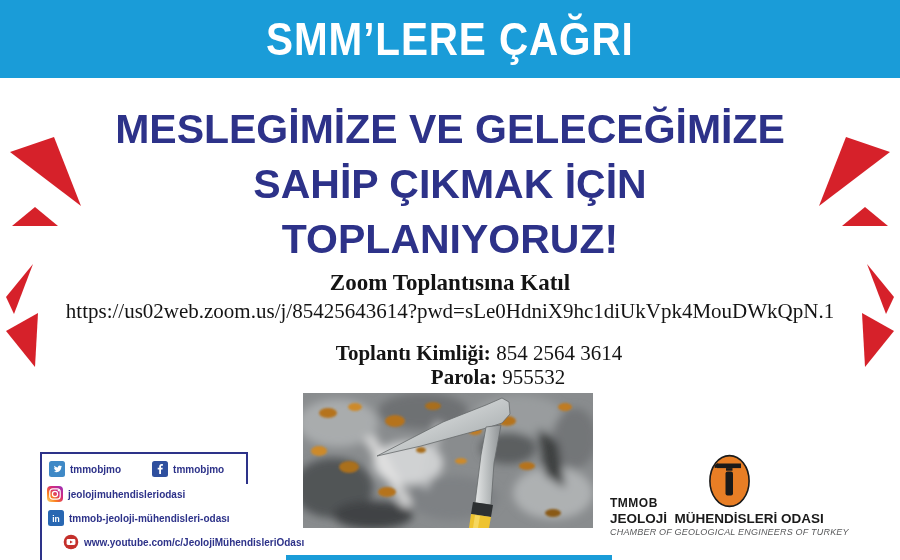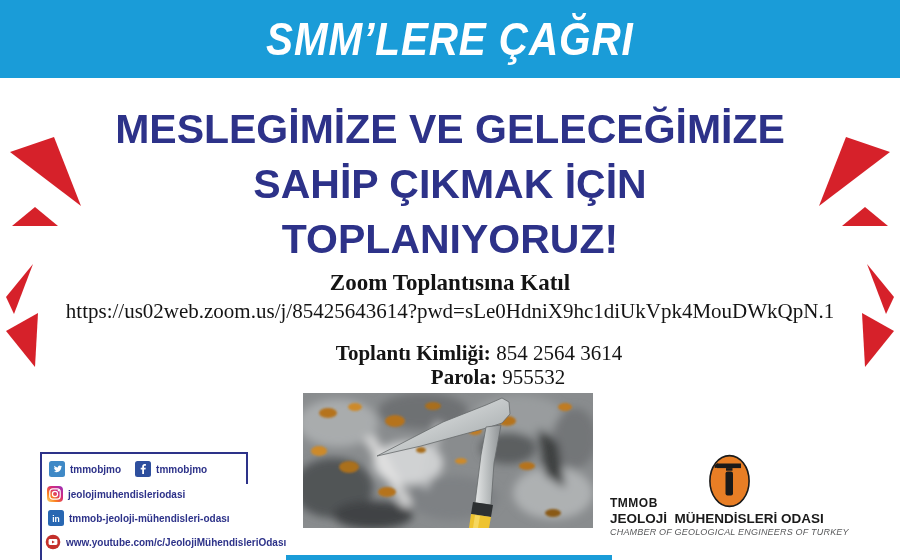--- a/index.html
+++ b/index.html
@@ -1,20 +1,20 @@
 <!DOCTYPE html>
 <html><head>
 <meta charset="utf-8">
 <style>
   html,body{margin:0;padding:0;background:#ffffff;}
   .canvas{position:relative;width:900px;height:560px;background:#ffffff;overflow:hidden;
           font-family:"Liberation Sans",sans-serif;}
   
   .header{position:absolute;left:0;top:0;width:900px;height:78px;background:#1a9cd8;
-          display:flex;align-items:center;justify-content:center;font-style:italic;}
+          display:flex;align-items:center;justify-content:center;}
   .header-title{color:#fff;font-weight:bold;font-size:46px;letter-spacing:1px;
                 transform:scaleX(.88);white-space:nowrap;}
   
   .headline{position:absolute;left:0;top:86px;width:900px;text-align:center;
             color:#2d3289;font-weight:bold;margin-top:16px;}
   .hl{font-size:41px;line-height:55px;white-space:nowrap;}
   
   .tri{position:absolute;top:130px;width:90px;height:240px;}
   .tri-left{left:0;}
   .tri-right{right:0;transform:scaleX(-1);}
@@ -29,21 +29,21 @@
   .b{font-weight:bold;}
   
   .photo{position:absolute;left:303px;top:393px;width:290px;height:135px;overflow:hidden;}
   
   .bottom-strip{position:absolute;left:286px;top:555px;width:326px;height:5px;background:#1a9cd8;}
   
   .sb-line{position:absolute;background:#2d3289;}
   .sb-top{left:40px;top:452px;width:208px;height:2px;}
   .sb-left{left:40px;top:452px;width:2px;height:108px;}
   .sb-right{left:246px;top:452px;width:2px;height:32px;}
-  .srow{position:absolute;display:flex;align-items:center;gap:5px;
+  .srow{position:absolute;display:flex;align-items:center;gap:22px;
         color:#2d3289;font-size:10px;font-weight:bold;white-space:nowrap;}
   .sgroup{display:flex;align-items:center;gap:5px;}
   .srow svg{display:block;}
   
   .logo-mark{position:absolute;left:708px;top:454px;}
   .logo-text{position:absolute;left:610px;top:496px;width:250px;color:#1a1a1a;}
   .logo-acronym{font-size:12px;font-weight:bold;letter-spacing:.5px;}
   .logo-name{font-size:13.5px;font-weight:bold;white-space:pre;margin-top:1px;}
   .logo-name-en{font-size:9px;font-style:italic;color:#57585a;margin-top:1px;letter-spacing:.2px;}
 </style>
@@ -191,21 +191,21 @@
   <div class="srow" style="left:48px;top:510px;">
     <span class="sgroup">
       <svg width="16" height="16" viewBox="0 0 16 16">
         <rect width="16" height="16" rx="2.5" fill="#2867b2"></rect>
         <text x="8" y="11.8" text-anchor="middle" font-size="8.5" font-weight="bold" fill="#fff" font-family="Liberation Sans, sans-serif">in</text>
       </svg>
       <span>tmmob-jeoloji-mühendisleri-odası</span>
     </span>
   </div>
 
-  <div class="srow" style="left:45px;top:534px;">
+  <div class="srow" style="left:63px;top:534px;">
     <span class="sgroup">
       <svg width="16" height="16" viewBox="0 0 16 16">
         <circle cx="8" cy="8" r="7.3" fill="#c4302b"></circle>
         <rect x="3.6" y="5.1" width="8.8" height="5.8" rx="1.4" fill="#fff"></rect>
         <polygon points="7,6.6 9.9,8 7,9.4" fill="#c4302b"></polygon>
       </svg>
       <span>www.youtube.com/c/JeolojiMühendisleriOdası</span>
     </span>
   </div>
 

